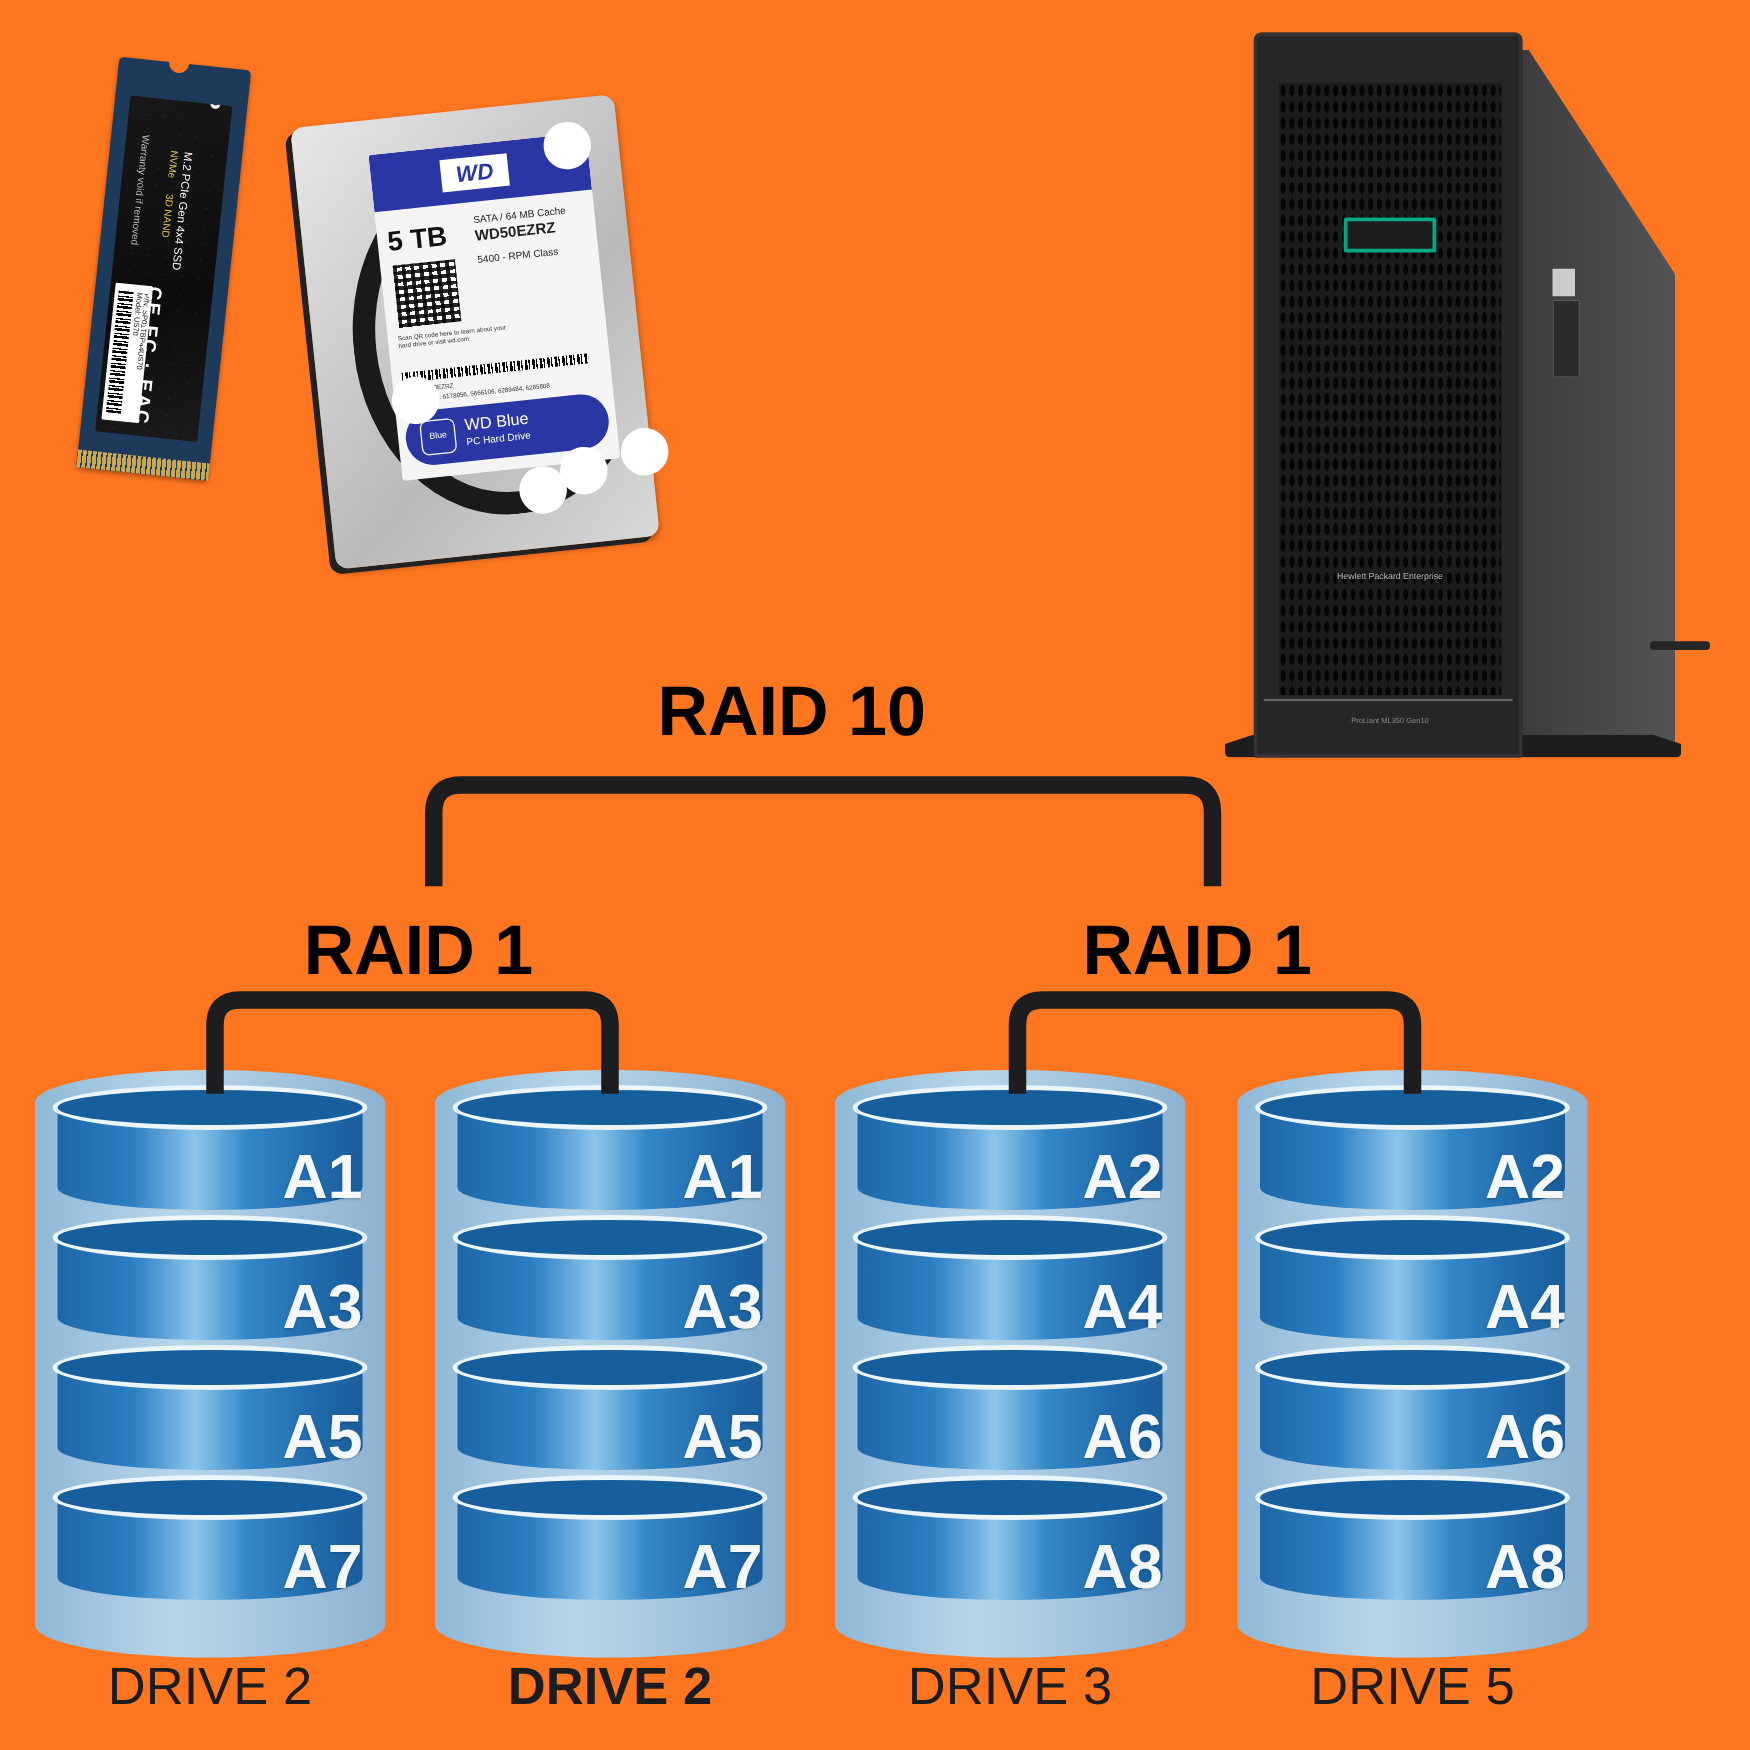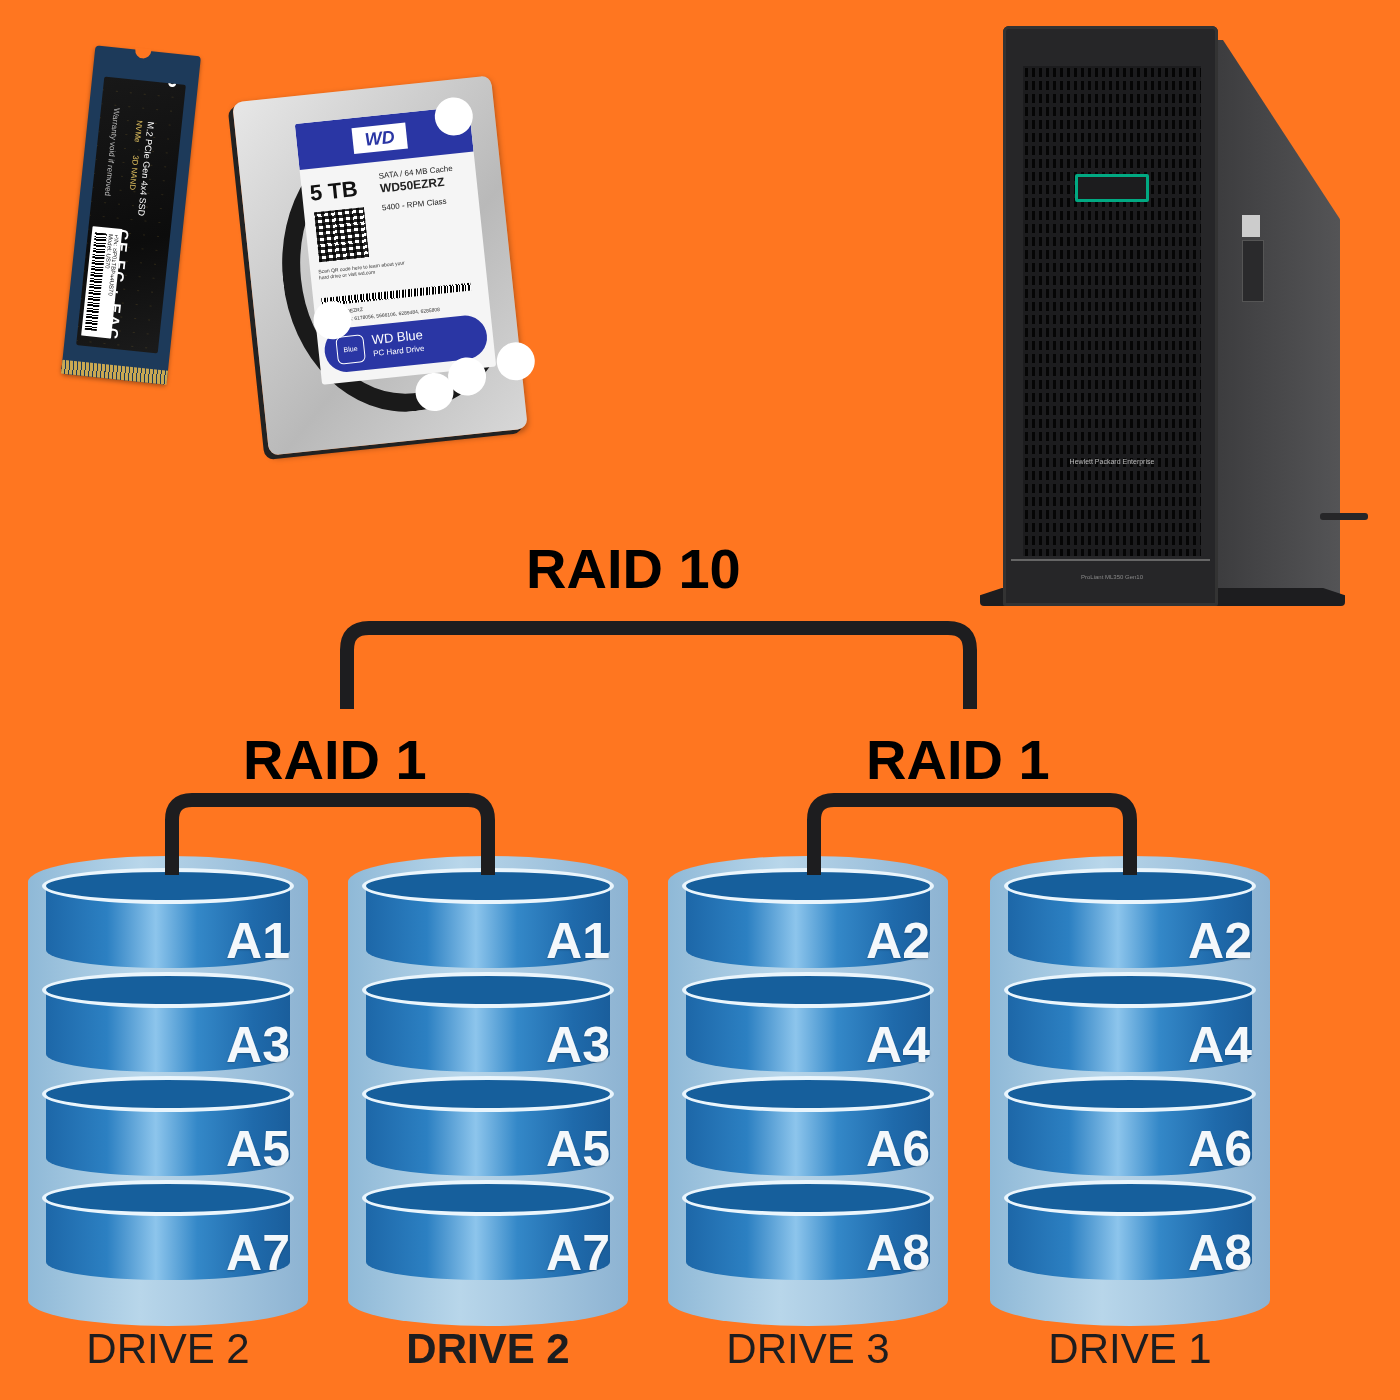--- a/index.html
+++ b/index.html
@@ -296,19 +296,19 @@
         <div class="platter-body"></div>
         <div class="platter-top"></div>
         <div class="platter-label">A6</div>
       </div>
       <div class="platter" style="top: 324px;">
         <div class="platter-body"></div>
         <div class="platter-top"></div>
         <div class="platter-label">A8</div>
       </div>
     </div>
-    <div class="drive-label" style="left: 990px;">DRIVE 1</div>
+    <div class="drive-label" style="left: 990px;">DRIVE 5</div>
   </div>
 
 <svg class="connectors" width="1400" height="1400" style="z-index:2">
   <path d="M172 875 V820 Q172 800 192 800 H468 Q488 800 488 820 V875" fill="none" stroke="#1d1d1f" stroke-width="14"></path>
   <path d="M814 875 V820 Q814 800 834 800 H1110 Q1130 800 1130 820 V875" fill="none" stroke="#1d1d1f" stroke-width="14"></path>
 </svg>
 
 </body></html>

